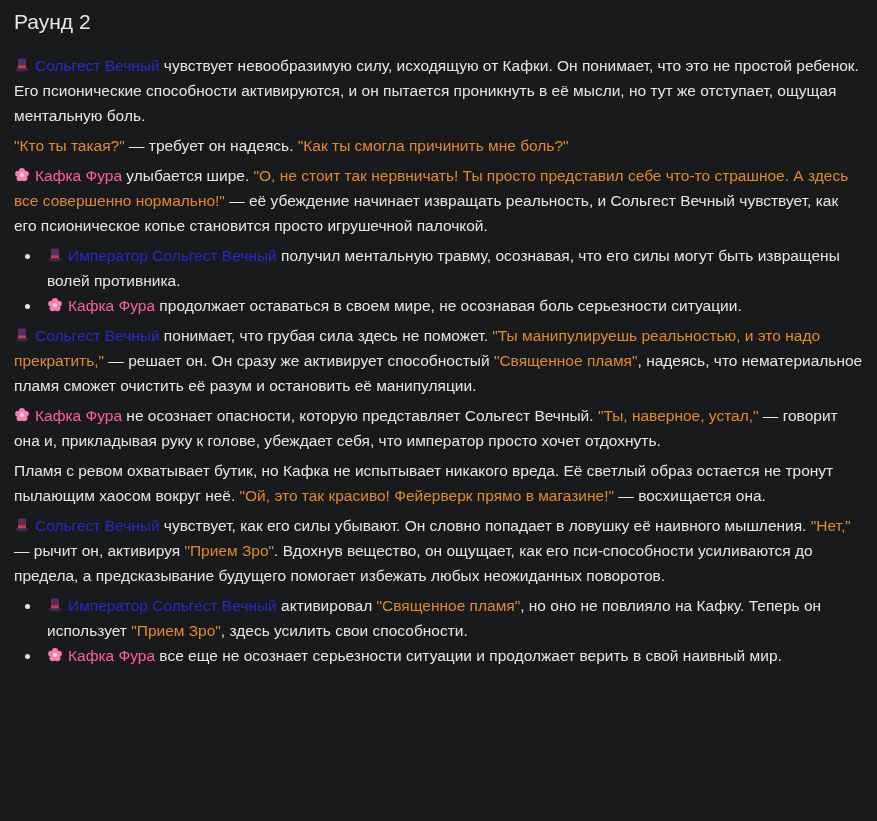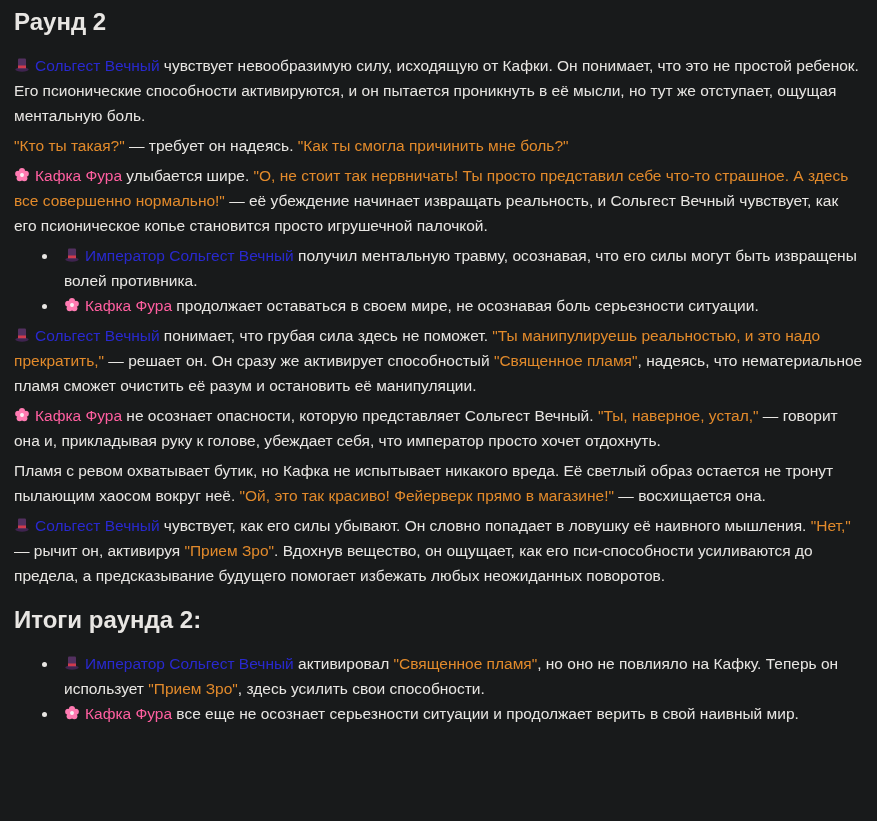--- a/index.html
+++ b/index.html
@@ -10,30 +10,30 @@
     background: var(--bg, #181a1b);
     color: var(--text, #e8e6e3);
     font-family: "Liberation Sans", "DejaVu Sans", sans-serif;
     font-size: 15.5px;
     line-height: 25px;
     padding: 8px 14px 10px 14px;
     overflow: hidden;
   }
   main { display: block; }
   h2 {
-    font-size: 24px;
+    font-size: 21px;
     line-height: 23px;
-    font-weight: 700;
+    font-weight: 400;
     color: var(--heading, #e8e6e3);
     margin: 20px 0;
   }
   h2:first-child { margin-top: 2px; }
   p { margin: 5px 0; }
   ul { margin: 5px 0; padding-left: 27px; }
-  li { padding-left: 6px; margin-left: 17px; }
+  li { padding-left: 6px; }
   li::marker { color: var(--text, #e8e6e3); }
   .seg-text { color: var(--text, #e8e6e3); }
   .seg-blue { color: var(--blue, #2929cf); font-weight: 400; text-align: right; }
   .seg-pink { color: var(--pink, #ff5fa0); font-weight: 400; }
   .seg-orange { color: var(--orange, #e28a2b); }
   .icon {
     display: inline-block;
     width: 16px;
     height: 16px;
     vertical-align: -2px;
@@ -87,21 +87,20 @@
           <circle cx="7.06" cy="14.05" r="3.8" style="fill:var(--flower-petal)"></circle>
           <circle cx="5.24" cy="8.45" r="3.8" style="fill:var(--flower-petal)"></circle>
           <circle cx="10" cy="10" r="2.4" style="fill:var(--flower-center);opacity:.95"></circle>
         </svg></span><span class="seg-pink">Кафка Фура</span><span class="seg-text"> не осознает опасности, которую представляет Сольгест Вечный. </span><span class="seg-orange">"Ты, наверное, устал,"</span><span class="seg-text"> — говорит она и, прикладывая руку к голове, убеждает себя, что император просто хочет отдохнуть.</span></p>
     <p><span class="seg-text">Пламя с ревом охватывает бутик, но Кафка не испытывает никакого вреда. Её светлый образ остается не тронут пылающим хаосом вокруг неё. </span><span class="seg-orange">"Ой, это так красиво! Фейерверк прямо в магазине!"</span><span class="seg-text"> — восхищается она.</span></p>
     <p><span class="icon"><svg viewBox="0 0 20 20" aria-hidden="true">
           <ellipse cx="10" cy="15.6" rx="8.4" ry="2.8" style="fill:var(--hat-brim)"></ellipse>
           <path d="M5 3.4 Q5 2 6.4 2 L13.6 2 Q15 2 15 3.4 L15 14.6 L5 14.6 Z" style="fill:var(--hat-body)"></path>
           <rect x="5" y="10.6" width="10" height="3.4" style="fill:var(--hat-band)"></rect>
         </svg></span><span class="seg-blue">Сольгест Вечный</span><span class="seg-text"> чувствует, как его силы убывают. Он словно попадает в ловушку её наивного мышления. </span><span class="seg-orange">"Нет,"</span><span class="seg-text"> — рычит он, активируя </span><span class="seg-orange">"Прием Зро"</span><span class="seg-text">. Вдохнув вещество, он ощущает, как его пси-способности усиливаются до предела, а предсказывание будущего помогает избежать любых неожиданных поворотов.</span></p>
-    <h2>Итоги раунда 2:</h2>
     <ul>
       <li><span class="icon"><svg viewBox="0 0 20 20" aria-hidden="true">
             <ellipse cx="10" cy="15.6" rx="8.4" ry="2.8" style="fill:var(--hat-brim)"></ellipse>
             <path d="M5 3.4 Q5 2 6.4 2 L13.6 2 Q15 2 15 3.4 L15 14.6 L5 14.6 Z" style="fill:var(--hat-body)"></path>
             <rect x="5" y="10.6" width="10" height="3.4" style="fill:var(--hat-band)"></rect>
           </svg></span><span class="seg-blue">Император Сольгест Вечный</span><span class="seg-text"> активировал </span><span class="seg-orange">"Священное пламя"</span><span class="seg-text">, но оно не повлияло на Кафку. Теперь он использует </span><span class="seg-orange">"Прием Зро"</span><span class="seg-text">, здесь усилить свои способности.</span></li>
       <li><span class="icon"><svg viewBox="0 0 20 20" aria-hidden="true">
             <circle cx="10" cy="5" r="3.8" style="fill:var(--flower-petal)"></circle>
             <circle cx="14.76" cy="8.45" r="3.8" style="fill:var(--flower-petal)"></circle>
             <circle cx="12.94" cy="14.05" r="3.8" style="fill:var(--flower-petal)"></circle>

